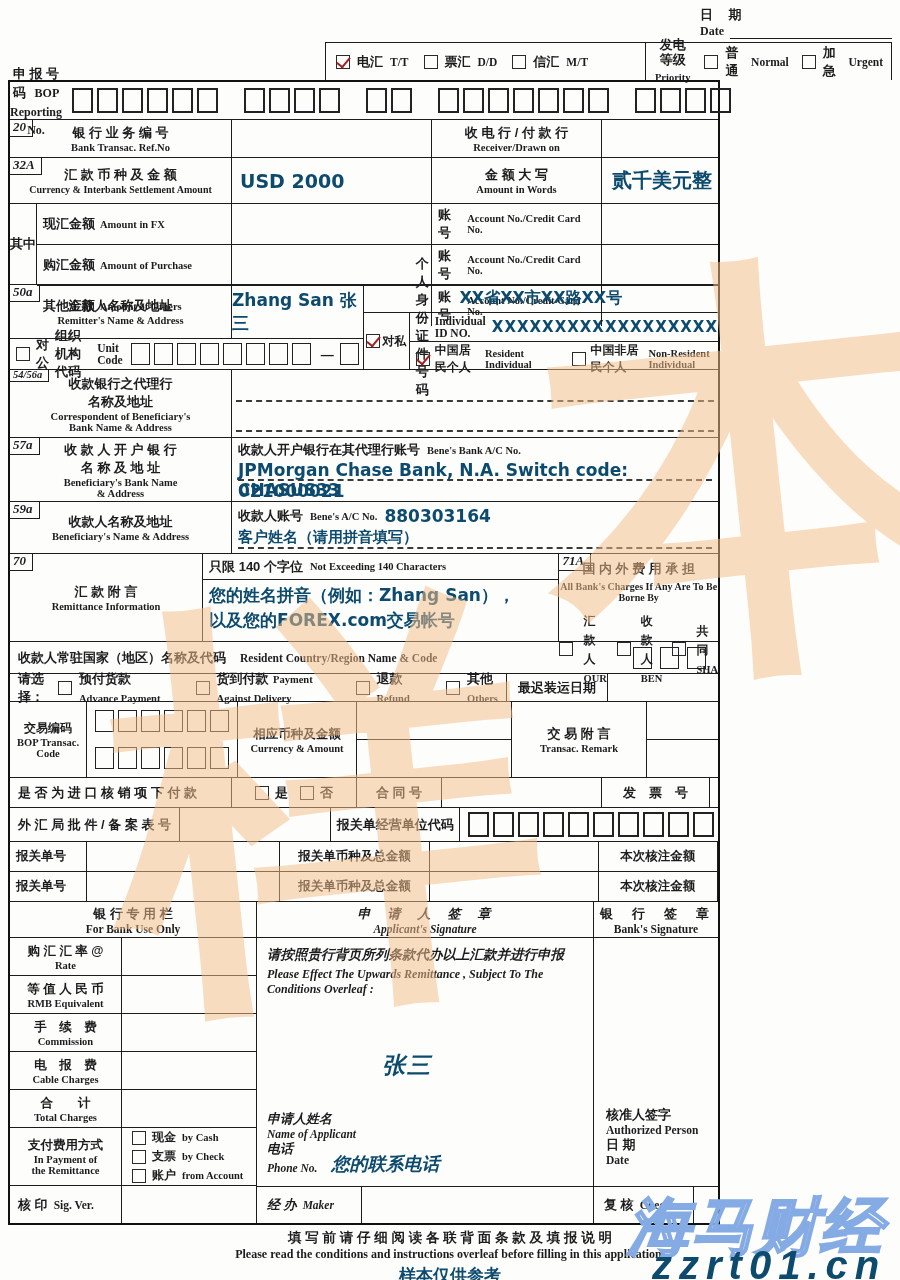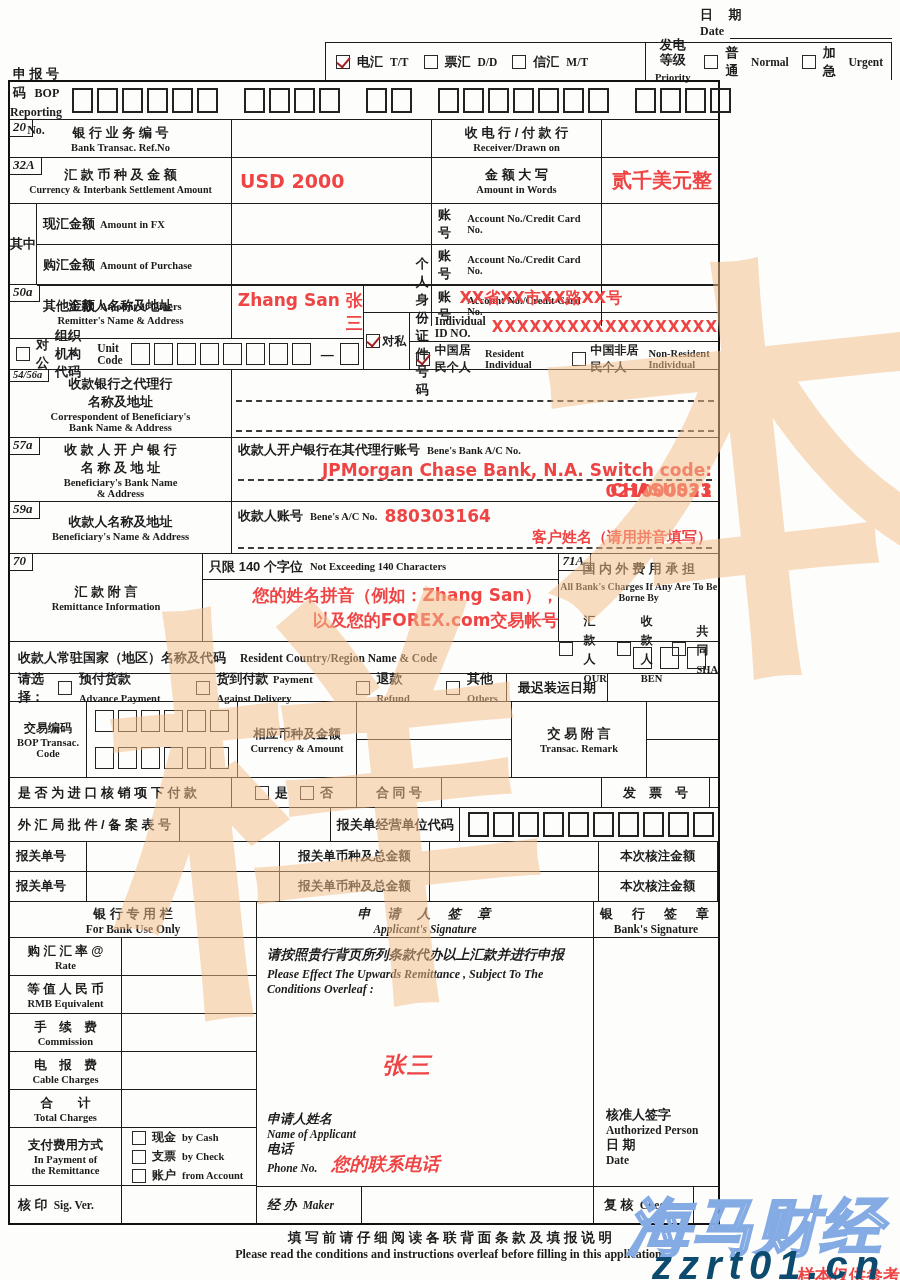--- a/index.html
+++ b/index.html
@@ -4,21 +4,21 @@
 <style>
   * { box-sizing: border-box; margin: 0; padding: 0; }
   html,body { width:900px; height:1280px; }
   body {
     position:relative; background:#fdfdfc; color:#1c1c1c;
     font-family:"Liberation Sans","DejaVu Sans",sans-serif;
     overflow:hidden;
   }
   .cn  { font-weight:bold; font-size:13px; }
   .en  { font-family:"Liberation Serif","DejaVu Serif",serif; font-weight:bold; font-size:10.5px; }
-  .red { color:#ef4444; font-weight:bold; font-family:"DejaVu Sans","Liberation Sans",sans-serif;text-align:right; }
+  .red { color:#0c4a6e; font-weight:bold; font-family:"DejaVu Sans","Liberation Sans",sans-serif; }
   .r   { display:flex; }
   .bB  { border-bottom:1.6px solid #1c1c1c; }
   .bR  { border-right:1.6px solid #1c1c1c; }
   .bT  { border-top:1.6px solid #1c1c1c; }
   .cell { position:relative; }
   .cntr { display:flex; flex-direction:column; align-items:center; justify-content:center; text-align:center; }
   .code-box {
     position:absolute; top:-1px; left:-1px; padding:0 6px 1px 4px;
     border-right:1.6px solid #1c1c1c; border-bottom:1.6px solid #1c1c1c;
     font-family:"Liberation Serif","DejaVu Serif",serif; font-style:italic; font-weight:bold; font-size:13px;

